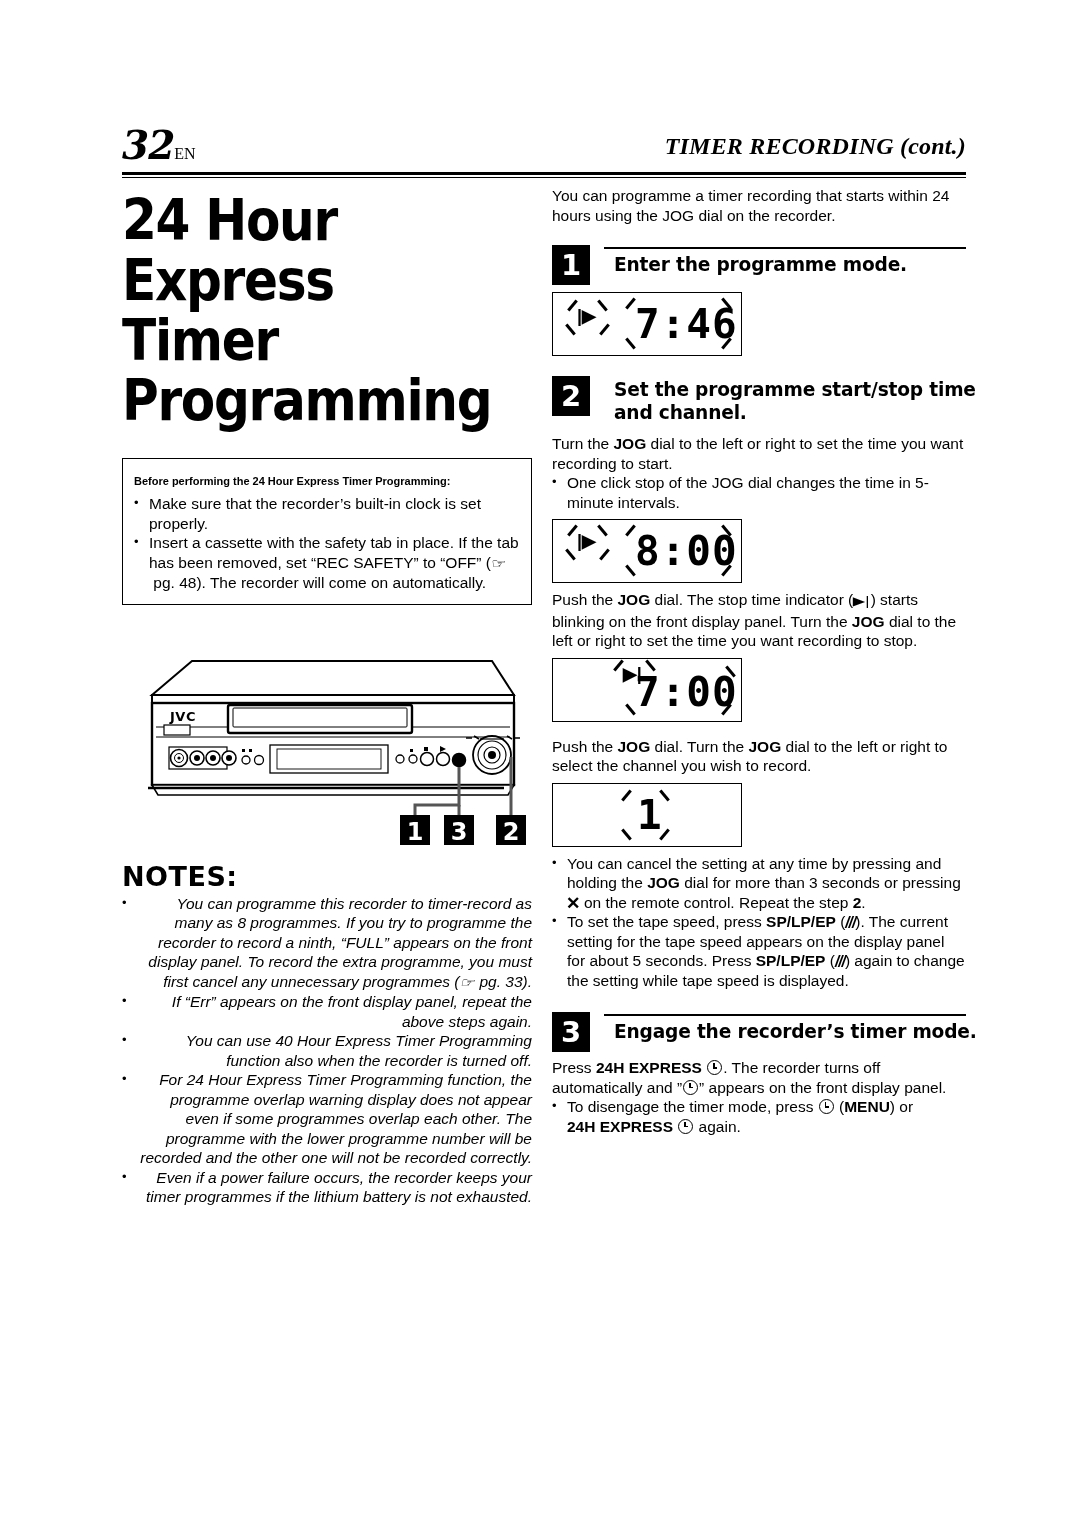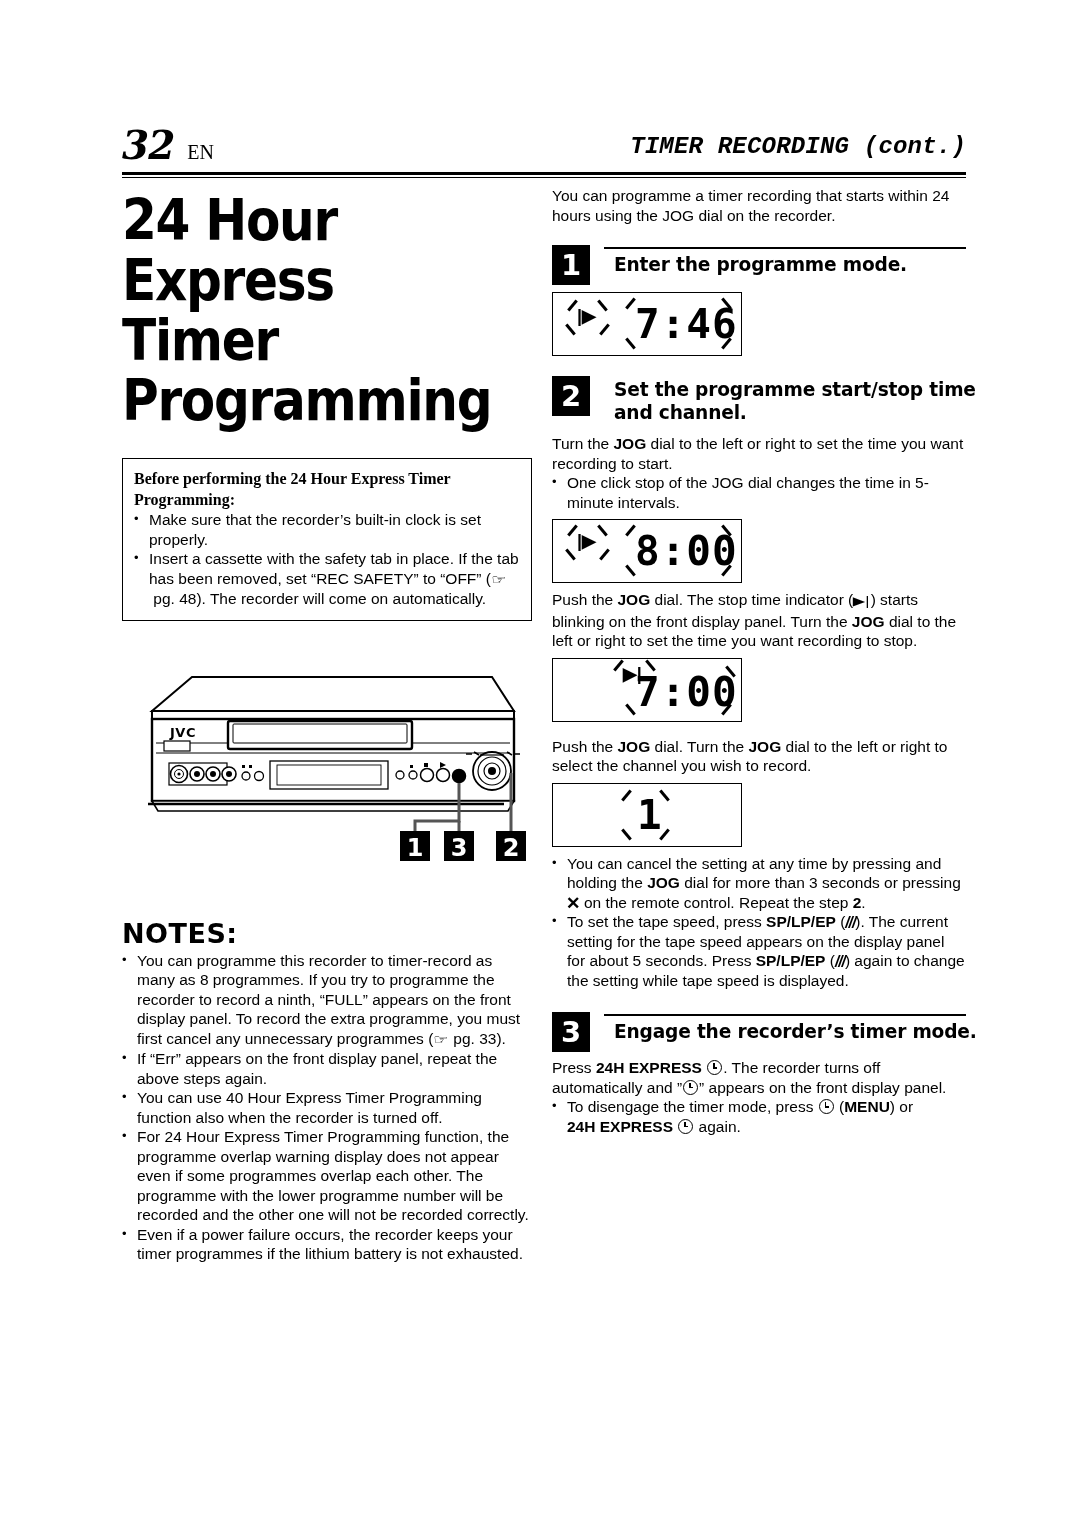--- a/index.html
+++ b/index.html
@@ -7,58 +7,58 @@
     width:1080px;height:1528px;position:relative;overflow:hidden;
     font-family:"Liberation Sans", sans-serif;color:#000;
     -webkit-font-smoothing:antialiased;
   }
   .page{position:absolute;left:0;top:0;width:1080px;height:1528px;}
 
   
   .hdr{position:absolute;left:122px;top:128px;width:844px;height:46px;}
   .folio{position:absolute;left:0;top:-6px;font-family:"DejaVu Serif",serif;
          font-style:italic;font-weight:700;font-size:39px;letter-spacing:-1px;}
-  .folio .en{font-style:normal;font-weight:400;font-size:20px;margin-left:13px;
+  .folio .en{font-style:normal;font-weight:400;font-size:16px;margin-left:0;
              font-family:"Liberation Serif",serif;letter-spacing:0;}
-  .runhead{position:absolute;right:0;top:5px;font-family:Liberation Mono, monospace;
+  .runhead{position:absolute;right:0;top:5px;font-family:Liberation Serif, serif;
            font-style:italic;font-weight:700;font-size:24px;letter-spacing:.2px;}
   .hdr-rule{position:absolute;left:122px;top:172px;width:844px;height:0;
             border-top:3px solid #000;}
   .hdr-rule2{position:absolute;left:122px;top:177px;width:844px;height:0;
              border-top:1px solid #000;}
 
   
   .colL{position:absolute;left:122px;top:186px;width:410px;}
   .colR{position:absolute;left:552px;top:186px;width:414px;}
 
   
   .bigtitle{font-family:"DejaVu Sans",sans-serif;font-weight:700;
             font-size:57px;line-height:60px;letter-spacing:-1.5px;
             transform:scaleX(.88);transform-origin:left top;
             width:470px;margin-top:4px;}
 
   
   .beforebox{margin-top:28px;border:1.6px solid #000;padding:9px 11px 11px 11px;}
-  .bb-title{font-weight:700;font-size:16px;line-height:21px;font-family:Liberation Serif, serif;}
+  .bb-title{font-weight:700;font-size:11px;line-height:26px;}
   .bb-list{margin:0;padding:0;list-style:none;}
   .bb-list li{position:relative;padding-left:15px;font-size:15.5px;line-height:19.5px;}
   .bb-list li:before{content:"\2022";position:absolute;left:0;top:-1px;font-size:13px;}
   .ind{display:inline-block;transform:scaleX(1.35);transform-origin:center;
        margin:0 3px 0 2px;font-size:12px;}
 
   
   .vcrwrap{position:relative;margin-top:40px;height:200px;}
 
   
-  .notes{margin-top:57px;}
+  .notes{margin-top:16px;}
   .notes-h{font-family:"DejaVu Sans",sans-serif;font-weight:700;font-size:27px;
            letter-spacing:.5px;margin-bottom:2px;}
   .notes-list{margin:0;padding:0;list-style:none;}
-  .notes-list li{position:relative;padding-left:15px;
-                 font-size:15.5px;line-height:19.5px;margin-bottom:0px;}
+  .notes-list li{position:relative;padding-left:15px;font-style:italic;
+                 font-size:15.5px;line-height:19.5px;margin-bottom:0px;text-align:right;}
   .notes-list li:before{content:"\2022";position:absolute;left:0;top:-1px;
                         font-style:normal;font-size:13px;}
 
   
   .intro{font-size:15.5px;line-height:19.5px;}
   .step{margin-top:20px;position:relative;}
   .step-top{position:relative;height:40px;}
   .step-num{position:absolute;left:0;top:0;width:38px;height:40px;background:#000;
             color:#fff;font-family:"DejaVu Sans",sans-serif;font-weight:700;
             font-size:29px;line-height:40px;text-align:center;}

